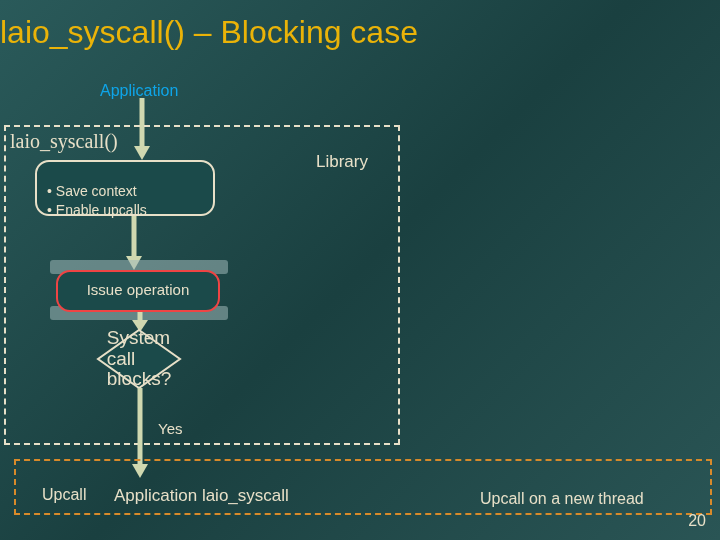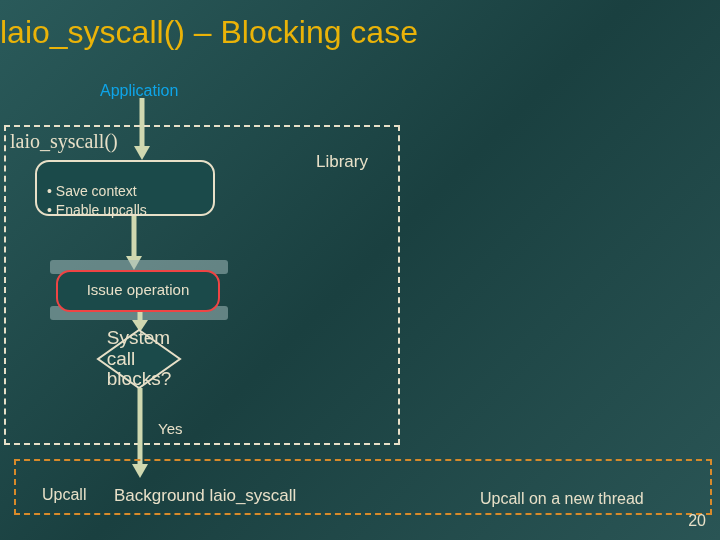--- a/index.html
+++ b/index.html
@@ -209,18 +209,18 @@
 
 <div class="yes-label">Yes</div>
 
 <svg class="arrow" style="top:388px; left:128px;" width="24" height="92">
   <line x1="12" y1="0" x2="12" y2="78" stroke="#d0d8b0" stroke-width="5"></line>
   <polygon points="4,76 20,76 12,90" fill="#d0d8b0"></polygon>
 </svg>
 
 <div class="kernel-box"></div>
 <div class="kernel-label">Upcall</div>
-<div class="bg-label">Background laio_syscall</div>
+<div class="bg-label">Application laio_syscall</div>
 <div class="upcall-label">
   <span>Upcall on a </span><span class="new">new</span><span> thread</span>
 </div>
 
 <div class="slide-num">20</div>
 
 </body></html>

